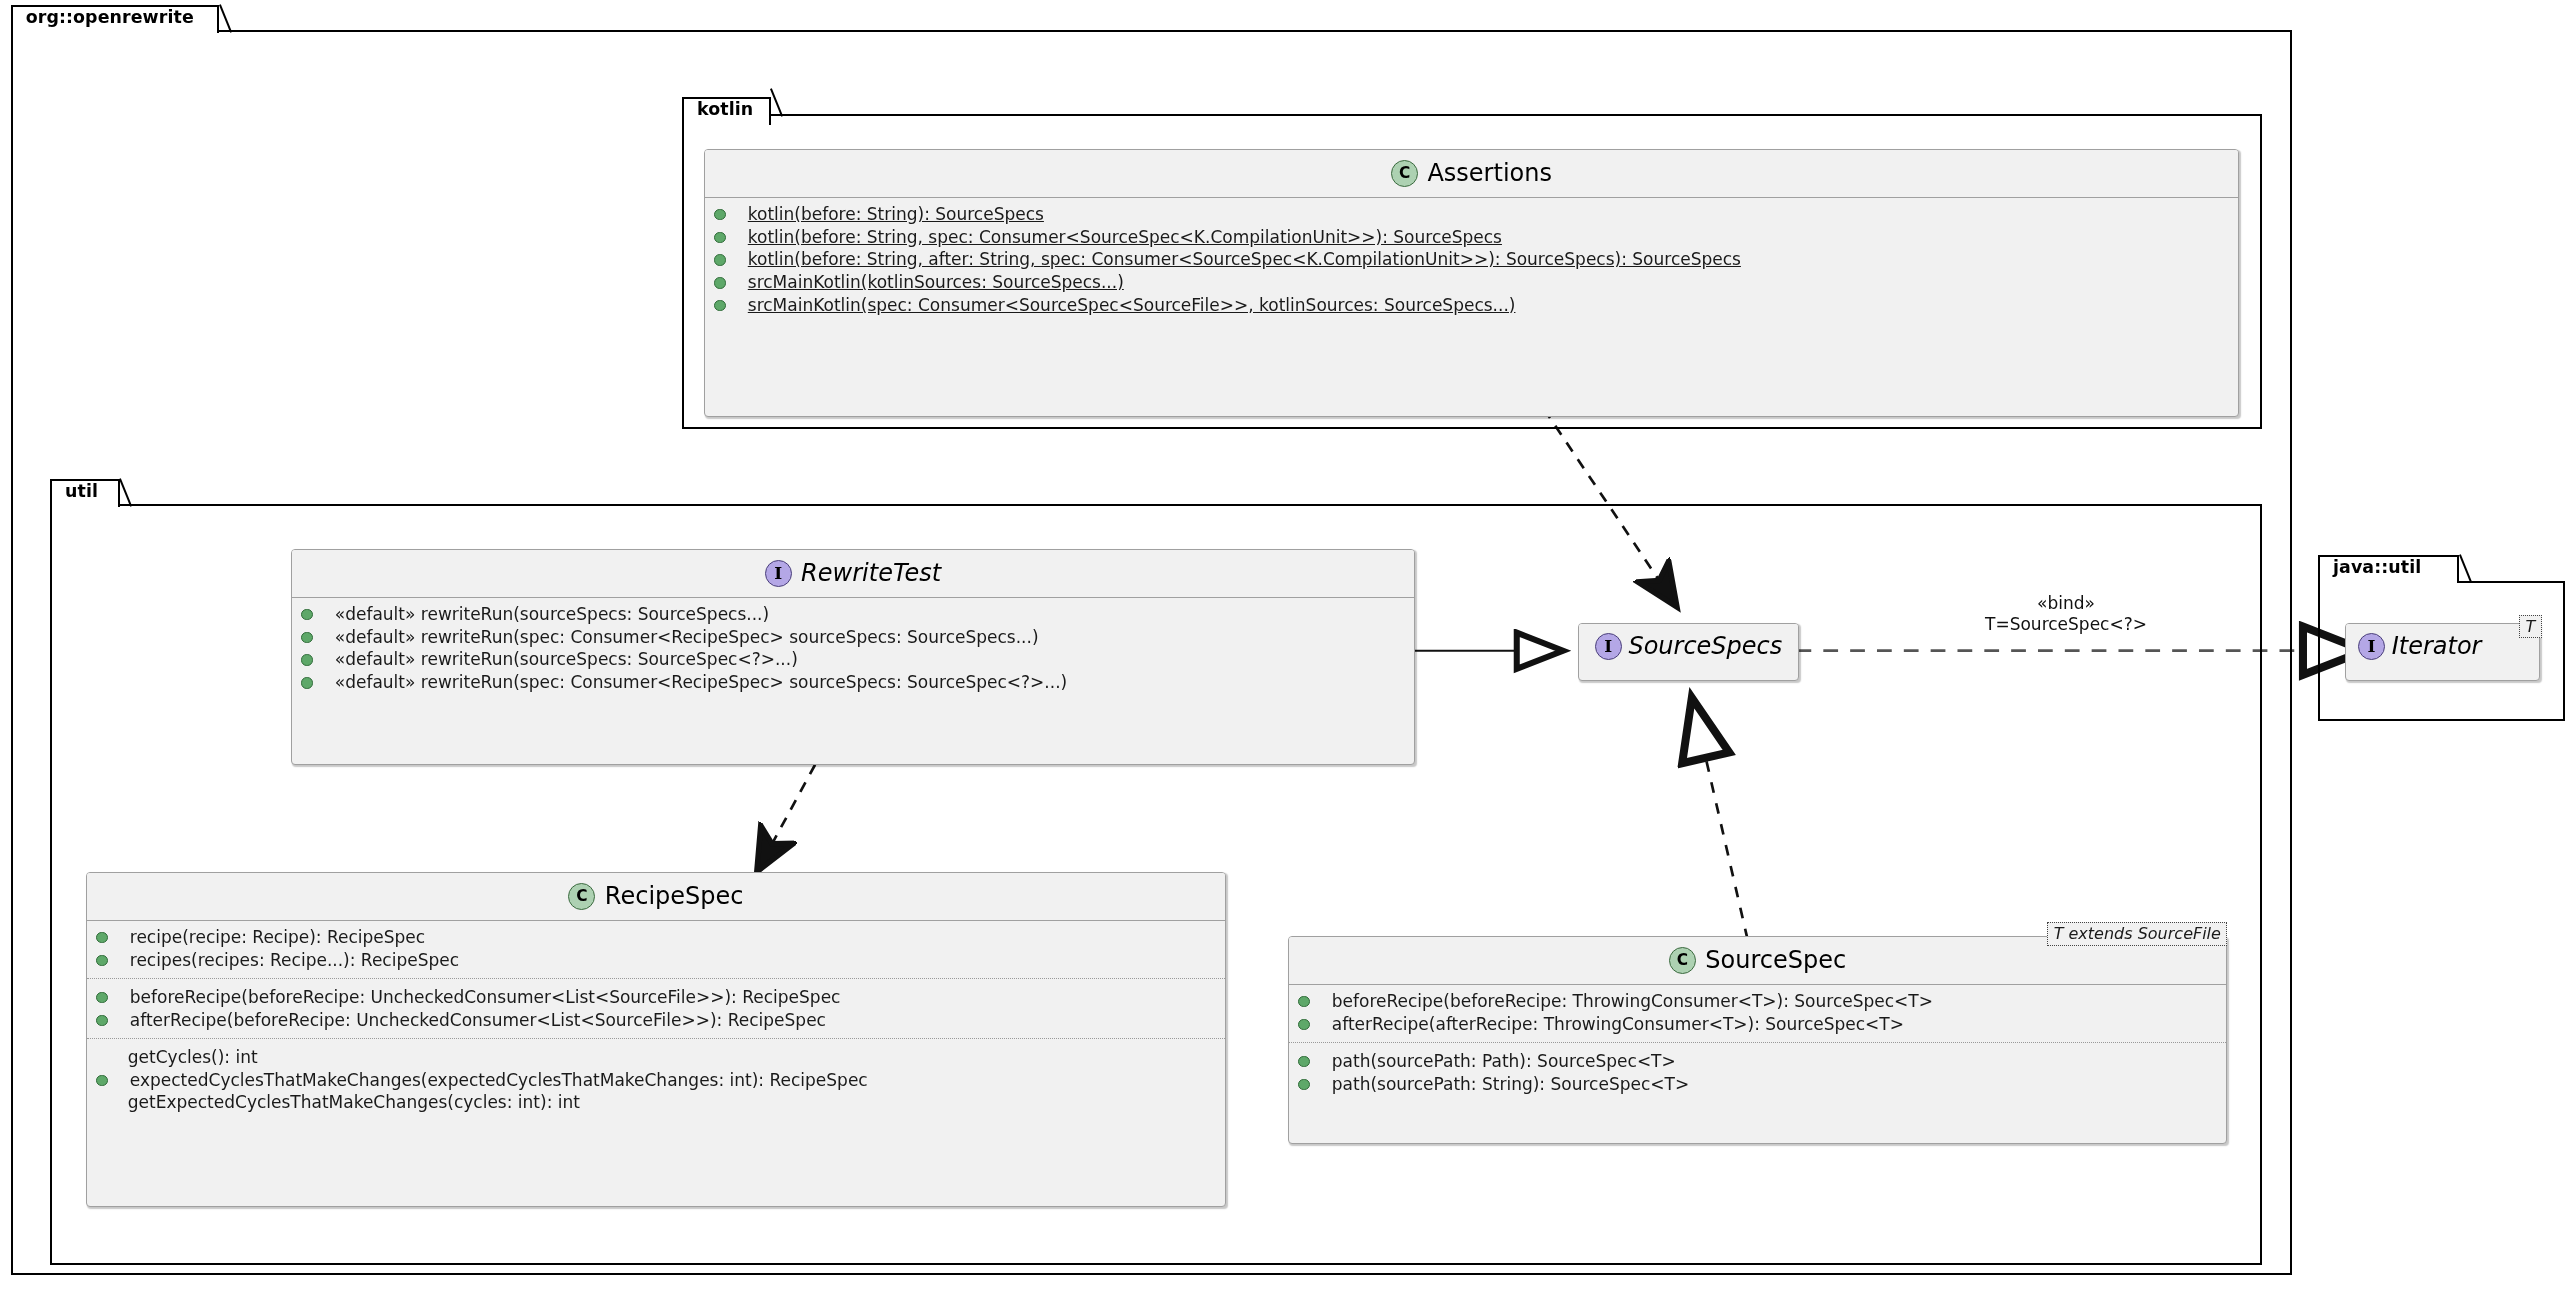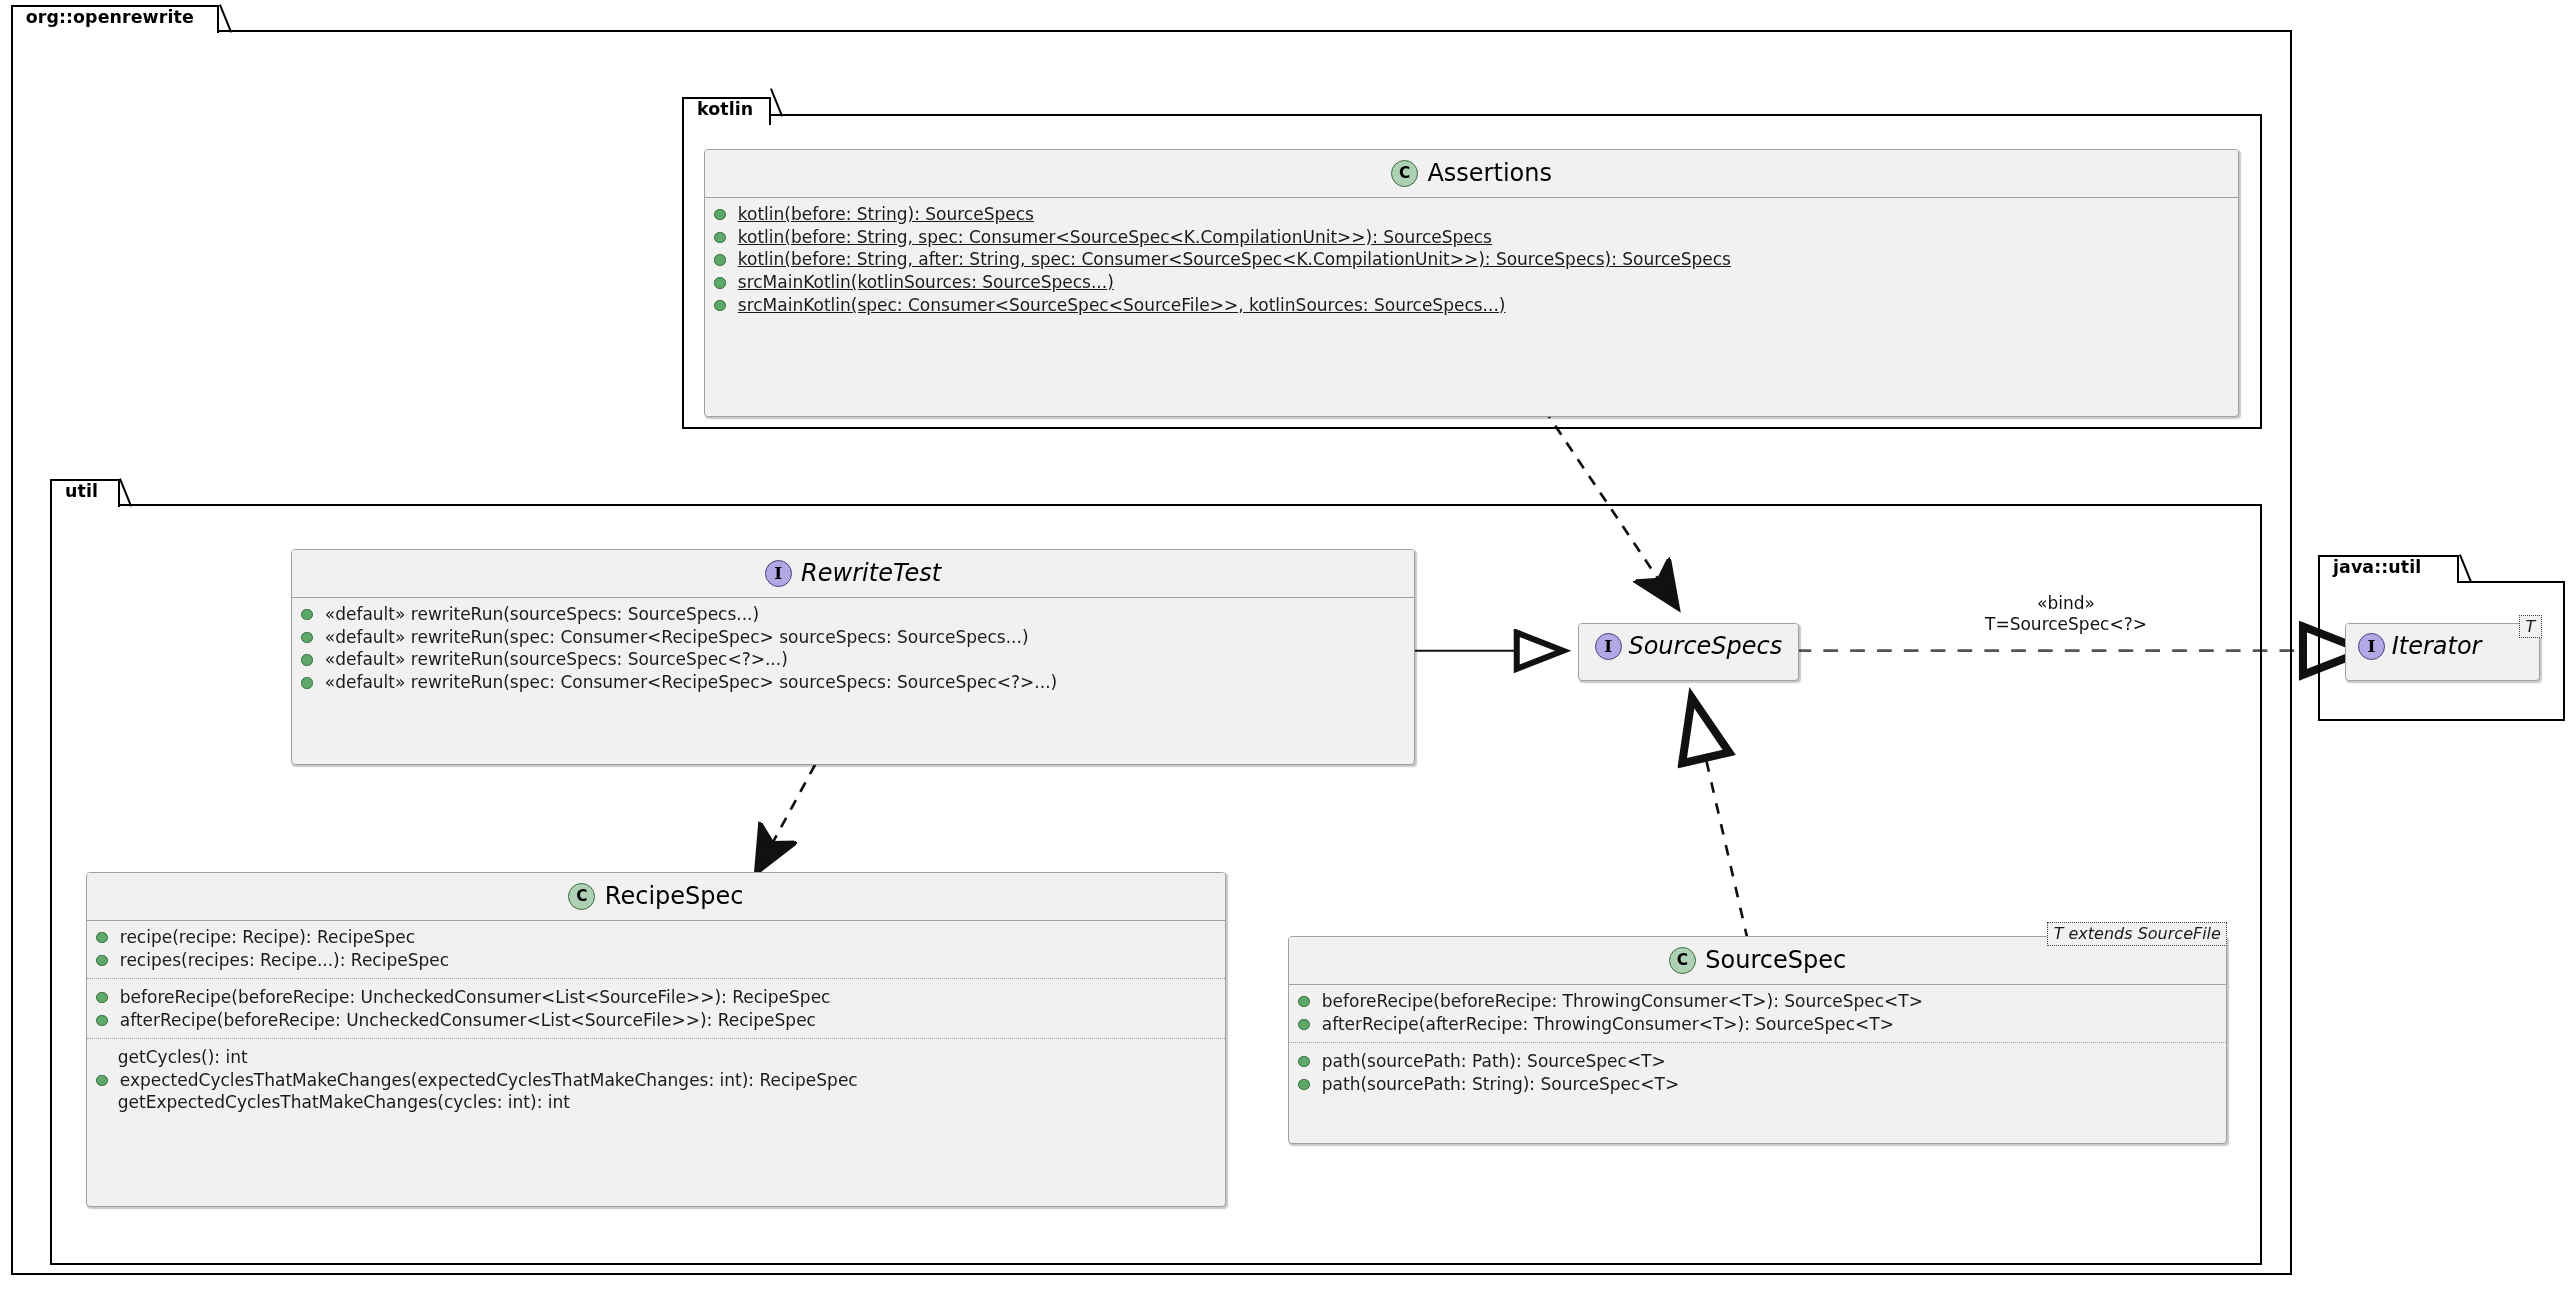--- a/index.html
+++ b/index.html
@@ -104,21 +104,21 @@
     border-radius: 0 0 2.7px 2.7px;
   }
   .members.sep-top {
     border-top: 1.3px dotted #999999;
     margin-top: 0;
     padding-top: 6.7px;
   }
   .member {
     display: flex;
     align-items: center;
-    gap: 12px;
+    gap: 22px;
     padding: 0.7px 8px 0.7px 9.4px;
     font-size: 17px;
     color: #1a1a1a;
     white-space: nowrap;
     line-height: 1.26;
   }
   .vis-dot {
     width: 9.4px;
     height: 9.4px;
     border-radius: 50%;

